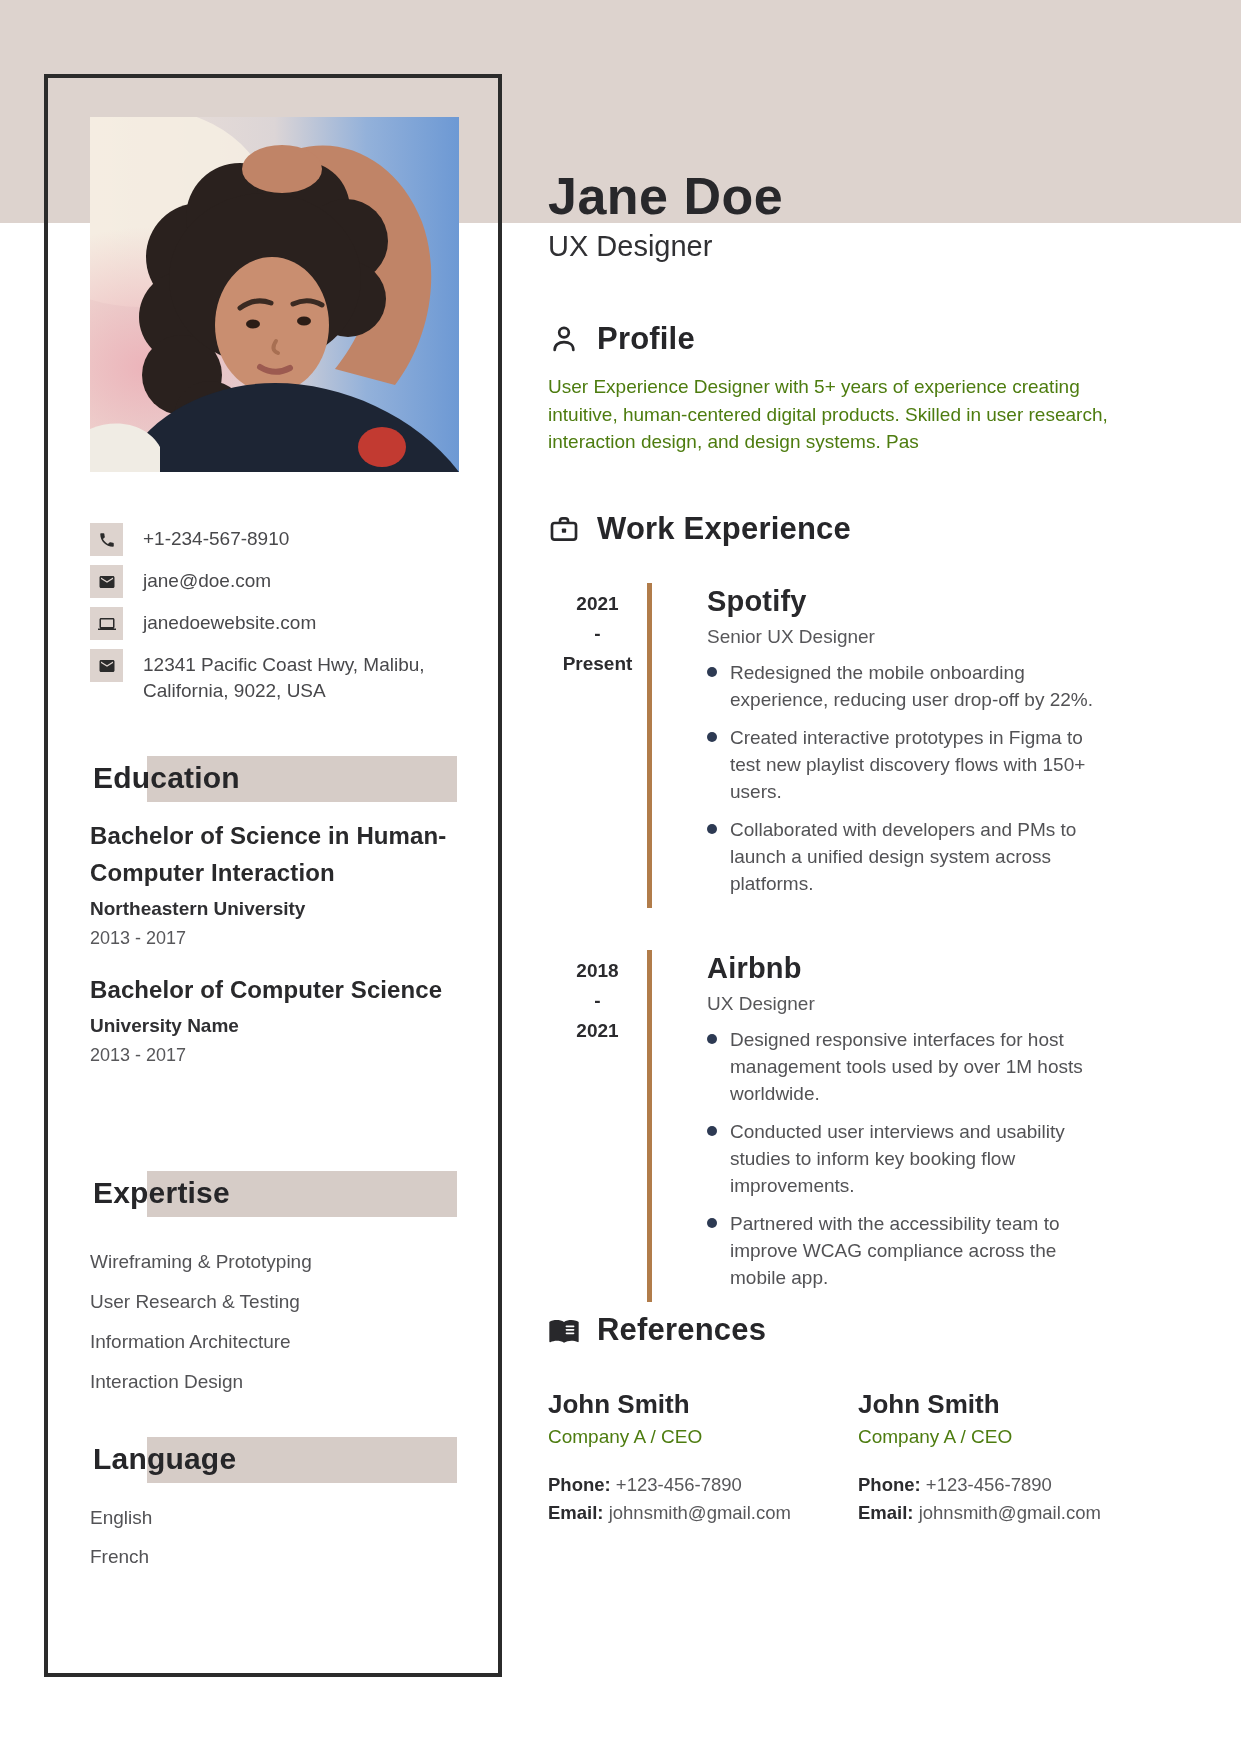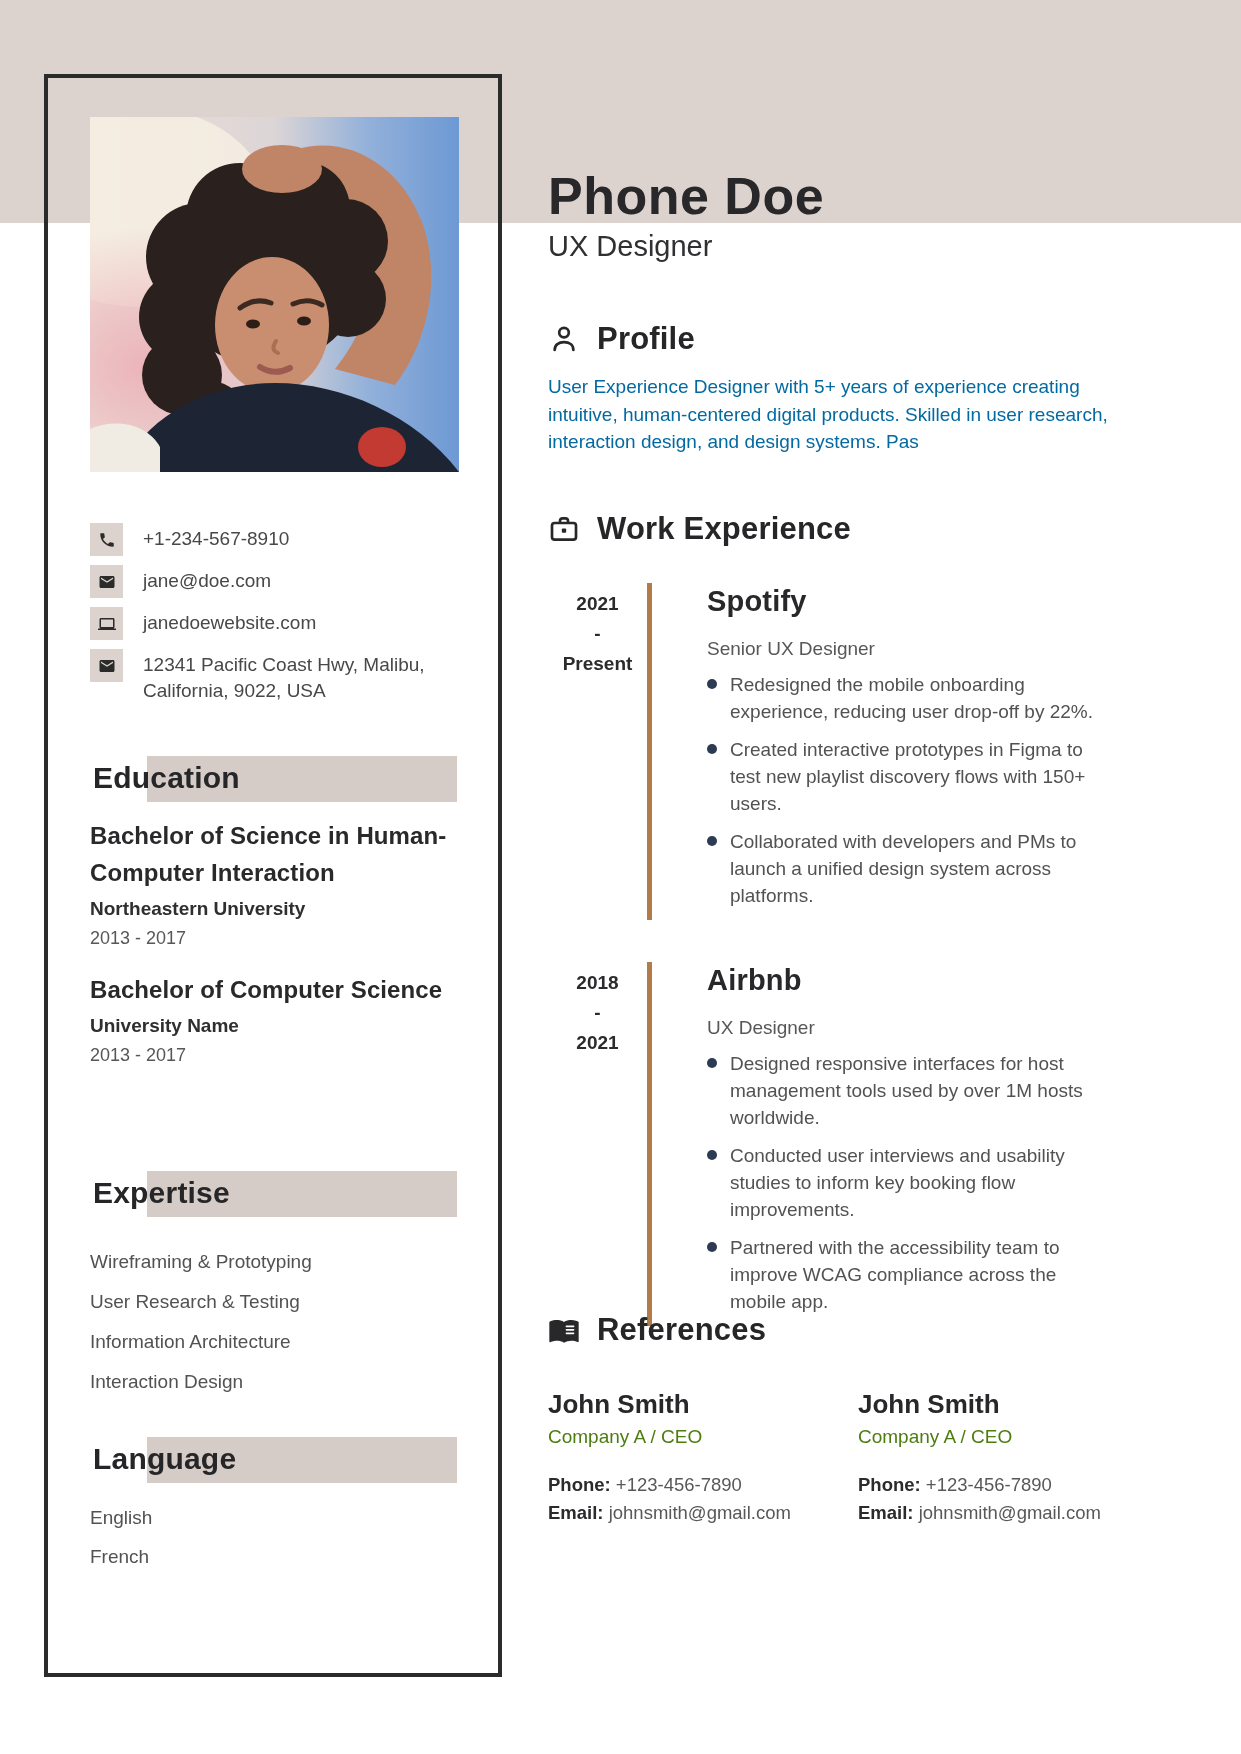--- a/index.html
+++ b/index.html
@@ -39,30 +39,30 @@
   .l-item{font-size:19px;color:#525255;line-height:27px;margin-bottom:12px;}
   
   .nameblock{position:absolute;left:548px;top:168px;width:600px;}
   .name{font-size:52px;font-weight:700;line-height:56px;color:#28282b;letter-spacing:.5px;margin:0;}
   .subtitle{font-size:29px;color:#303033;line-height:38px;margin-top:3px;}
   .rhead{display:flex;align-items:center;}
   .rhead .ric{color:#28282b;display:flex;align-items:center;}
   .rhead .ric svg{width:32px;height:32px;}
   .rhead .rht{font-size:31px;font-weight:700;color:#262629;margin-left:17px;letter-spacing:.2px;}
   .profile{position:absolute;left:548px;top:321px;width:570px;}
-  .profile p{margin:16px 0 0 0;font-size:19px;line-height:27.5px;color:#0369a1;}
+  .profile p{margin:16px 0 0 0;font-size:19px;line-height:27.5px;color:#4d7c0f;}
   .work{position:absolute;left:548px;top:511px;width:567px;}
   .jobs{margin-top:36px;}
   .job{display:grid;grid-template-columns:99px 5px 1fr;}
   .job + .job{margin-top:42px;}
   .jdates{text-align:center;padding-top:6px;font-size:19px;font-weight:700;color:#2b2b2e;line-height:30px;}
   .jline{background:#b17c4a;width:5px;}
   .jbody{padding-left:55px;}
   .company{font-size:29px;font-weight:700;color:#28282b;line-height:36px;letter-spacing:.2px;}
-  .role{font-size:19px;color:#57575a;line-height:26px;margin-top:17px;}
+  .role{font-size:19px;color:#57575a;line-height:26px;margin-top:5px;}
   .bullets{margin-top:9px;}
   .bullet{display:flex;margin-bottom:11px;}
   .dot{flex:0 0 10px;width:10px;height:10px;border-radius:50%;background:#2d3a53;margin-top:8px;}
   .btxt{margin-left:13px;font-size:19px;line-height:27px;color:#525255;max-width:400px;}
   .refs{position:absolute;left:548px;top:1312px;width:600px;}
   .ref-cols{display:grid;grid-template-columns:290px 290px;column-gap:20px;margin-top:40px;}
   .rname{font-size:26px;font-weight:700;color:#28282b;line-height:32px;}
   .rcompany{font-size:19px;color:#4d7c0f;line-height:28px;margin-top:3px;}
   .rcontact{margin-top:20px;font-size:18.5px;line-height:28px;color:#58585b;}
   .rlabel{font-weight:700;color:#2b2b2e;}
@@ -193,21 +193,21 @@
       <div class="hl"></div>
       <div class="ht">Language</div>
     </div>
     <div class="l-items">
       <div class="l-item">English</div>
       <div class="l-item">French</div>
     </div>
   </div>
 
   <div class="nameblock">
-    <h1 class="name">Phone Doe</h1>
+    <h1 class="name">Jane Doe</h1>
     <div class="subtitle">UX Designer</div>
   </div>
 
   <div class="profile">
     <div class="rhead">
       <span class="ric">
         <svg viewBox="0 0 24 24">
             <circle cx="12" cy="7.2" r="3.6" fill="none" stroke="currentColor" stroke-width="2"></circle>
             <path d="M5 20.2c0-3.8 3.1-5.8 7-5.8s7 2 7 5.8" fill="none" stroke="currentColor" stroke-width="2" stroke-linecap="round"></path>
           </svg>

